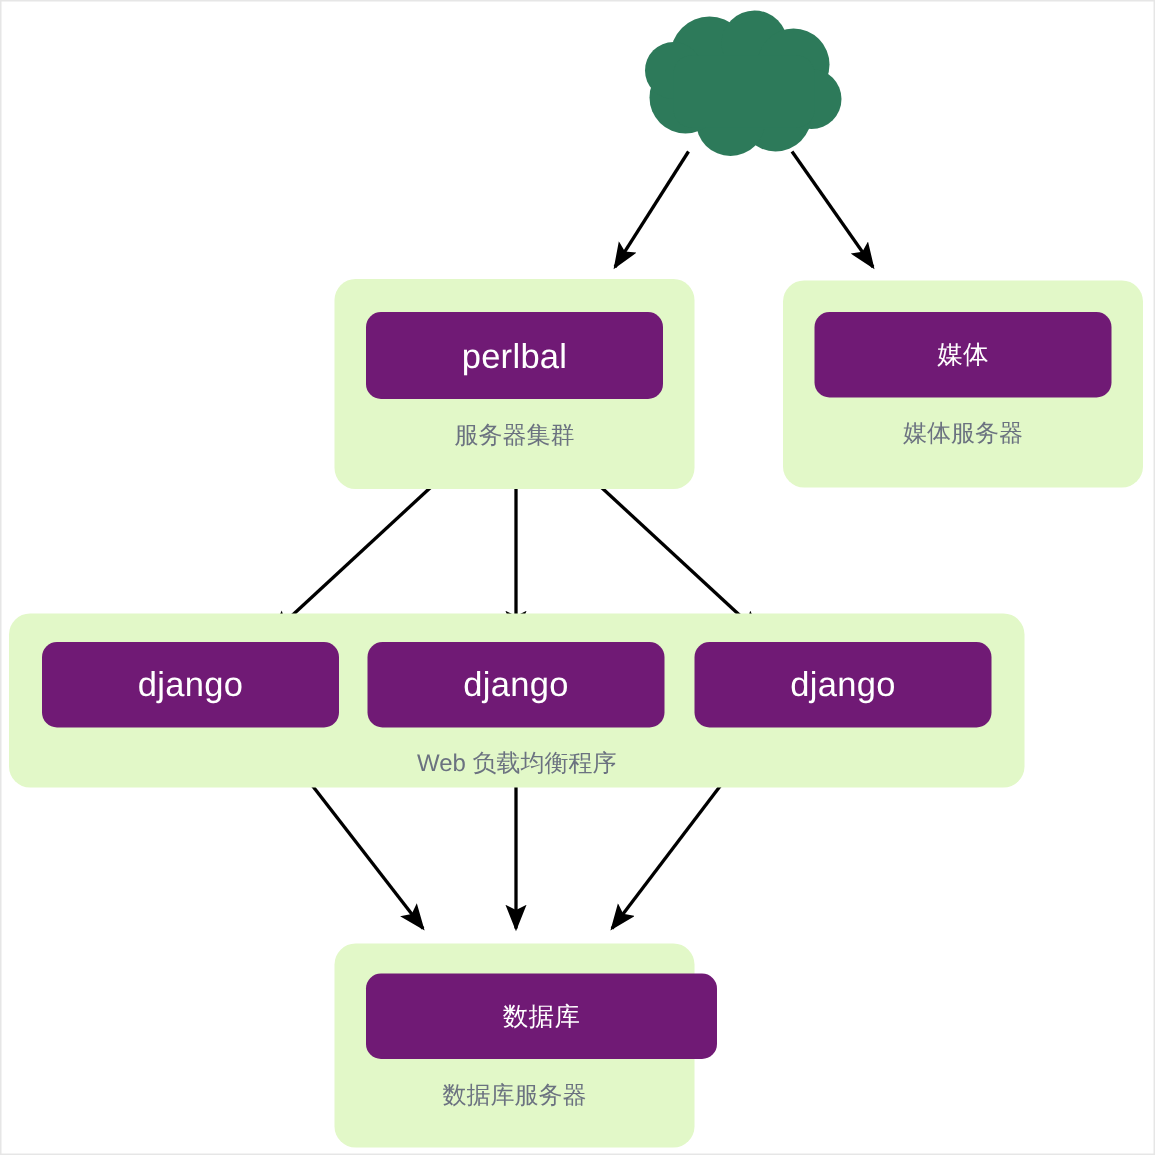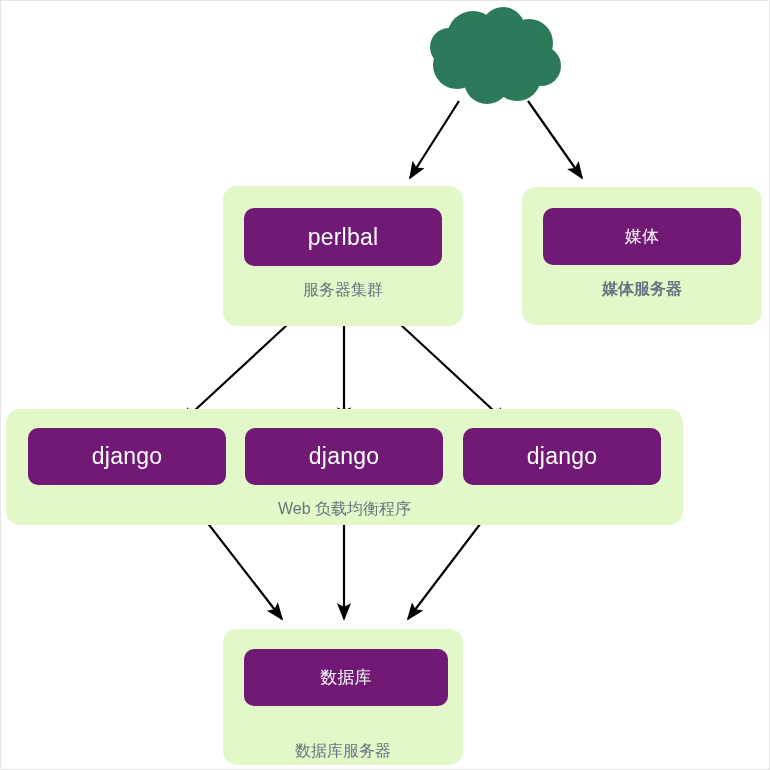--- a/index.html
+++ b/index.html
@@ -114,36 +114,36 @@
     <div class="node node-label-latin" style="left:21px; top:22px; width:198px; height:58px; position:absolute;">
       <span>perlbal</span>
     </div>
     <div class="group-caption" style="top:94px;">服务器集群</div>
   </div>
 
   <div class="group" style="left:521px; top:186px; width:240px; height:138px;">
     <div class="node node-label-cjk" style="left:21px; top:21px; width:198px; height:57px; position:absolute;">
       <span>媒体</span>
     </div>
-    <div class="group-caption" style="top:92px;font-weight:bold;">媒体服务器</div>
+    <div class="group-caption" style="top:92px;">媒体服务器</div>
   </div>
 
   <div class="group" style="left:5px; top:408px; width:677px; height:116px;">
     <div class="node node-label-latin" style="left:22px; top:19px; width:198px; height:57px; position:absolute;">
       <span>django</span>
     </div>
     <div class="node node-label-latin" style="left:239px; top:19px; width:198px; height:57px; position:absolute;">
       <span>django</span>
     </div>
     <div class="node node-label-latin" style="left:457px; top:19px; width:198px; height:57px; position:absolute;">
       <span>django</span>
     </div>
     <div class="group-caption" style="top:90px;">Web 负载均衡程序</div>
   </div>
 
   <div class="group" style="left:222px; top:628px; width:240px; height:136px;">
-    <div class="node node-label-cjk" style="left:21px; top:20px; width:204px; height:57px; position:absolute;">
+    <div class="node node-label-cjk" style="left:21px; top:20px; width:234px; height:57px; position:absolute;">
       <span>数据库</span>
     </div>
-    <div class="group-caption" style="top:91px;margin-top:21px;">数据库服务器</div>
+    <div class="group-caption" style="top:91px;">数据库服务器</div>
   </div>
 
 </div>
 
 </body></html>

